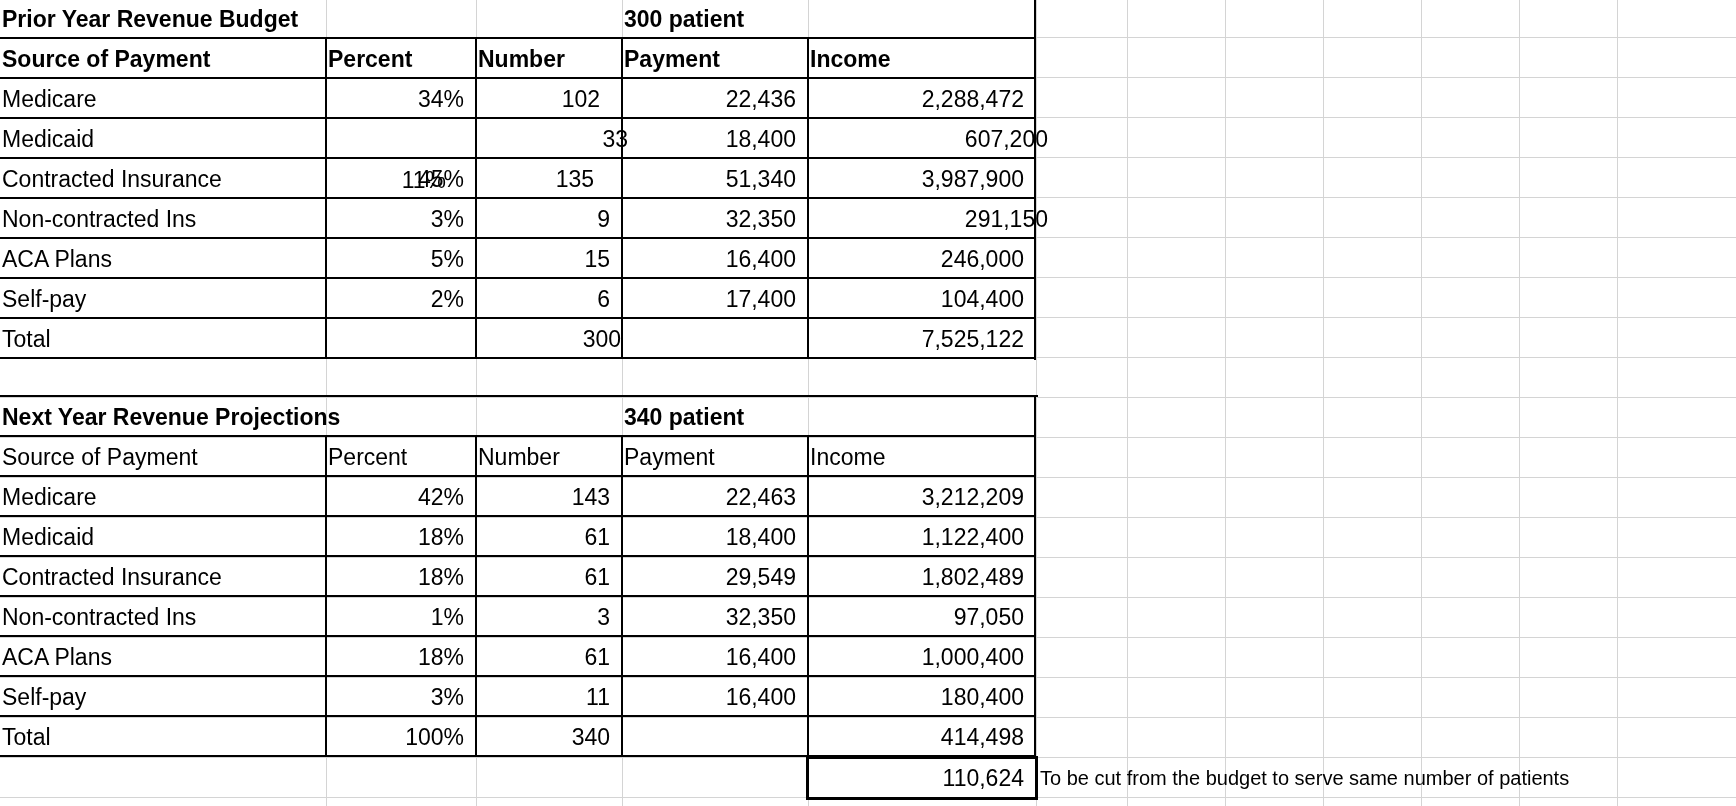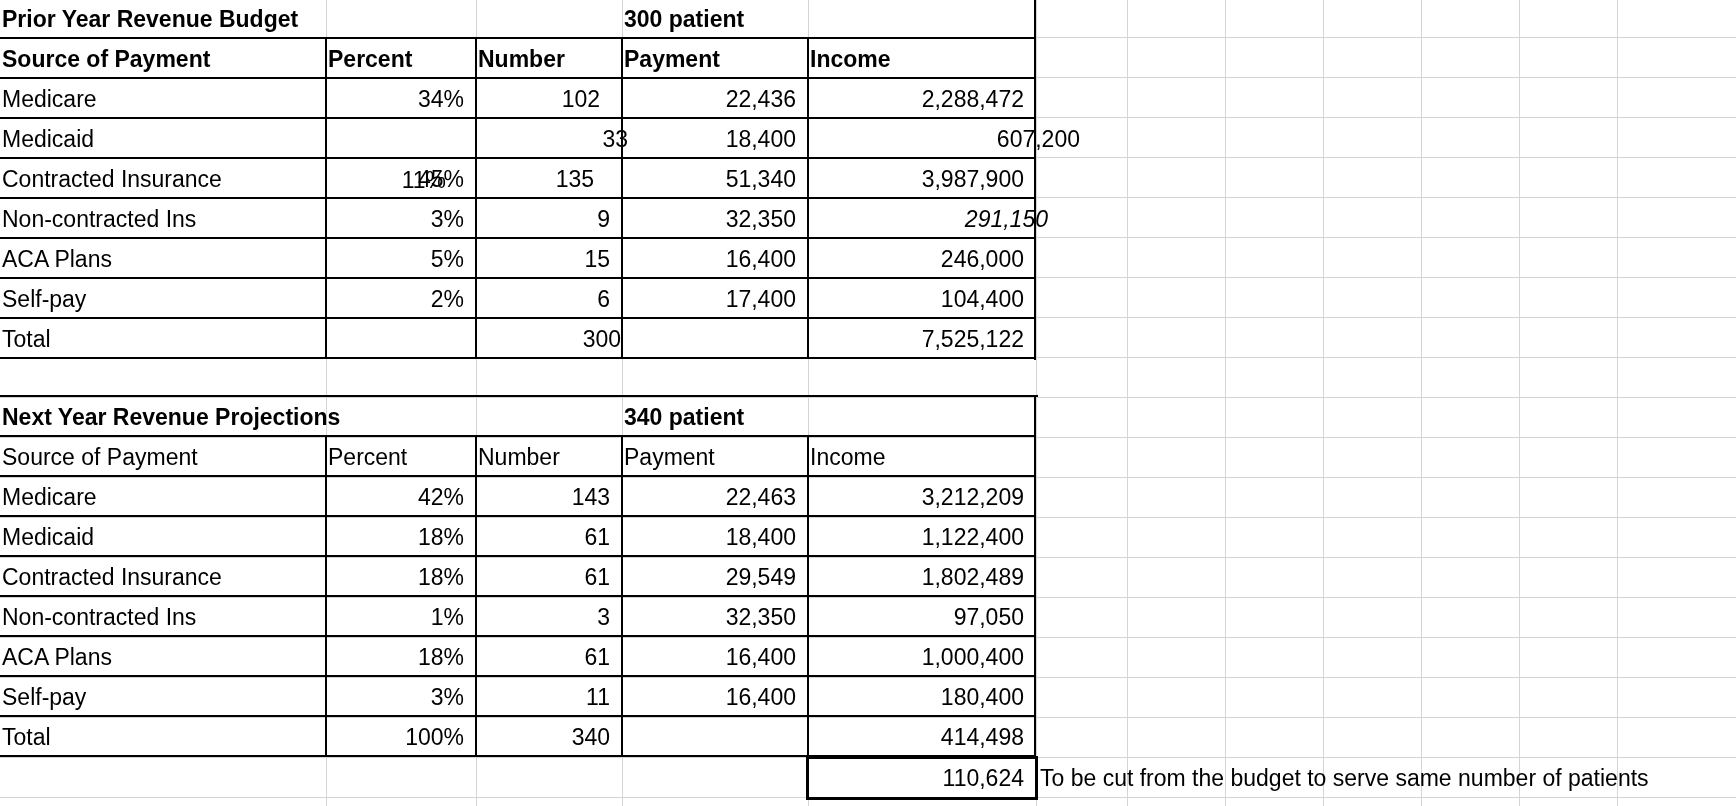--- a/index.html
+++ b/index.html
@@ -6,21 +6,21 @@
   body { width: 1736px; height: 806px; overflow: hidden; position: relative;
          font-family: "Liberation Sans", sans-serif; color: #000; }
   .grid { position: absolute; left: 0; top: 0; width: 1736px; height: 806px; }
   .vline { position: absolute; top: 0; bottom: 0; width: 1px; background: #d4d4d4; }
   .hline { position: absolute; left: 0; right: 0; height: 1px; background: #d4d4d4; }
   .cell { position: absolute; box-sizing: border-box; height: 40px; line-height: 40px;
           font-size: 23px; white-space: nowrap; padding: 0 12px 0 2px; overflow: visible; }
   .r { text-align: right; }
   .b { font-weight: bold; }
   .blk { position: absolute; background: #000; }
-  .note { position: absolute; font-size: 23px; line-height: 40px; height: 40px; white-space: nowrap; }
+  .note { position: absolute; font-size: 20px; line-height: 40px; height: 40px; white-space: nowrap; }
 </style>
 </head>
 <body>
 
 <div class="grid" id="grid">
     <div class="vline" style="left: 326px;"></div>
     <div class="vline" style="left: 476px;"></div>
     <div class="vline" style="left: 622px;"></div>
     <div class="vline" style="left: 808px;"></div>
     <div class="vline" style="left: 1036px;"></div>
@@ -61,31 +61,31 @@
     <div class="cell b" style="left: 808px; top: 39px; width: 228px;">Income</div>
     <div class="cell" style="left: 0px; top: 79px; width: 326px;">Medicare</div>
     <div class="cell r" style="left: 326px; top: 79px; width: 150px;">34%</div>
     <div class="cell r" style="left: 476px; top: 79px; width: 136px;">102</div>
     <div class="cell r" style="left: 622px; top: 79px; width: 186px;">22,436</div>
     <div class="cell r" style="left: 808px; top: 79px; width: 228px;">2,288,472</div>
     <div class="cell" style="left: 0px; top: 119px; width: 326px;">Medicaid</div>
     <div class="cell r" style="left: 326px; top: 119px; width: 132px; margin-top: 41px;">11%</div>
     <div class="cell r" style="left: 476px; top: 119px; width: 164px;">33</div>
     <div class="cell r" style="left: 622px; top: 119px; width: 186px;">18,400</div>
-    <div class="cell r" style="left: 856px; top: 119px; width: 236px;">607,200</div>
+    <div class="cell r" style="left: 824px; top: 119px; width: 236px;">607,200</div>
     <div class="cell" style="left: 0px; top: 159px; width: 326px;">Contracted Insurance</div>
     <div class="cell r" style="left: 326px; top: 159px; width: 150px; padding-left: 43px;">45%</div>
     <div class="cell r" style="left: 476px; top: 159px; width: 130px;">135</div>
     <div class="cell r" style="left: 622px; top: 159px; width: 186px;">51,340</div>
     <div class="cell r" style="left: 808px; top: 159px; width: 228px;">3,987,900</div>
     <div class="cell" style="left: 0px; top: 199px; width: 326px;">Non-contracted Ins</div>
     <div class="cell r" style="left: 326px; top: 199px; width: 150px;">3%</div>
     <div class="cell r" style="left: 476px; top: 199px; width: 146px;">9</div>
     <div class="cell r" style="left: 622px; top: 199px; width: 186px;">32,350</div>
-    <div class="cell r" style="left: 808px; top: 199px; width: 252px; font-style: italic;">291,150</div>
+    <div class="cell r" style="left: 808px; top: 199px; width: 252px;">291,150</div>
     <div class="cell" style="left: 0px; top: 239px; width: 326px;">ACA Plans</div>
     <div class="cell r" style="left: 326px; top: 239px; width: 150px;">5%</div>
     <div class="cell r" style="left: 476px; top: 239px; width: 146px; text-align: right;">15</div>
     <div class="cell r" style="left: 622px; top: 239px; width: 186px;">16,400</div>
     <div class="cell r" style="left: 808px; top: 239px; width: 228px;">246,000</div>
     <div class="cell" style="left: 0px; top: 279px; width: 326px;">Self-pay</div>
     <div class="cell r" style="left: 326px; top: 279px; width: 150px;">2%</div>
     <div class="cell r" style="left: 476px; top: 279px; width: 146px;">6</div>
     <div class="cell r" style="left: 622px; top: 279px; width: 186px;">17,400</div>
     <div class="cell r" style="left: 808px; top: 279px; width: 228px;">104,400</div>

